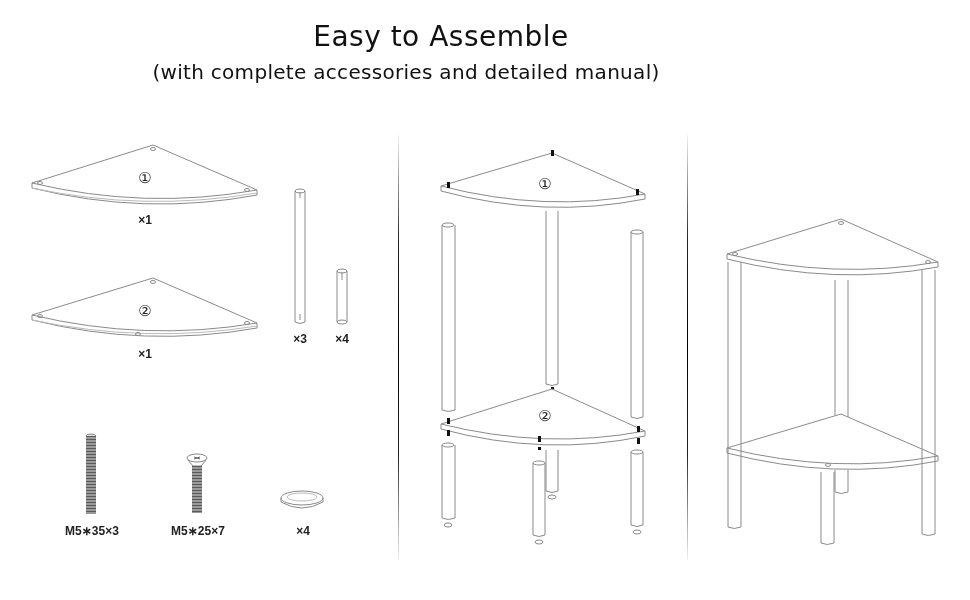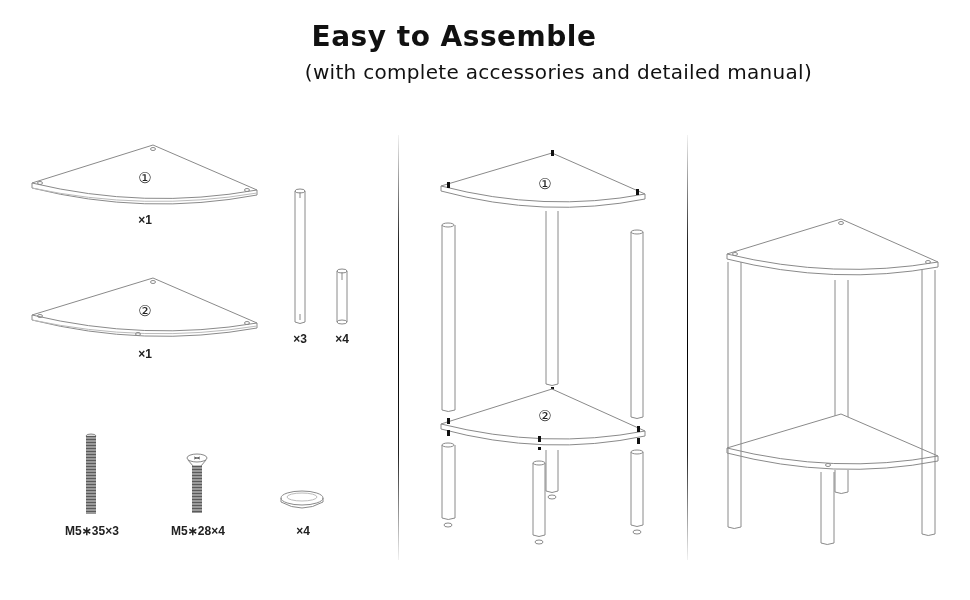--- a/index.html
+++ b/index.html
@@ -1,20 +1,20 @@
 <!DOCTYPE html>
 <html><head>
 <meta charset="utf-8">
 <style>
   html, body { margin: 0; padding: 0; background: #ffffff; }
   body { width: 970px; height: 600px; position: relative; overflow: hidden;
          font-family: "DejaVu Sans", sans-serif; color: #111; }
   .title { position: absolute; left: 0; width: 882px; top: 20px; text-align: center;
-           font-size: 28px; font-weight: bold; letter-spacing: 0.5px; color: #111; margin-left: 13px; }
-  .subtitle { position: absolute; left: 0; width: 812px; top: 60px; text-align: right;
+           font-size: 28px; font-weight: normal; letter-spacing: 0.5px; color: #111; }
+  .subtitle { position: absolute; left: 0; width: 812px; top: 60px; text-align: center;
               font-size: 20px; color: #111; letter-spacing: 0.3px; }
   .label { position: absolute; font-family: "Liberation Sans", sans-serif; font-size: 12px;
            color: #222; white-space: nowrap; transform: translateX(-50%); }
   .label.bold { font-weight: bold; }
   svg.art { position: absolute; left: 0; top: 0; }
   .divider { position: absolute; width: 1px; top: 135px; height: 425px;
              background: linear-gradient(to bottom, rgba(0,0,0,0.05), #222 25%, #000 50%, #222 75%, rgba(0,0,0,0.05)); }
 </style>
 </head>
 <body>
@@ -189,17 +189,17 @@
   </g>
 </svg>
 
 <div class="label" style="left:145px; top:169px; font-size:15px;">①</div>
 <div class="label bold" style="left:145px; top:213px;">×1</div>
 <div class="label" style="left:145px; top:302px; font-size:15px;">②</div>
 <div class="label bold" style="left:145px; top:347px;">×1</div>
 <div class="label bold" style="left:300px; top:332px;">×3</div>
 <div class="label bold" style="left:342px; top:332px;">×4</div>
 <div class="label bold" style="left:92px; top:524px;text-align:center;">M5∗35×3</div>
-<div class="label bold" style="left:198px; top:524px;">M5∗28×4</div>
+<div class="label bold" style="left:198px; top:524px;">M5∗25×7</div>
 <div class="label bold" style="left:303px; top:524px;">×4</div>
 
 <div class="label" style="left:545px; top:175px; font-size:15px;">①</div>
 <div class="label" style="left:545px; top:407px; font-size:15px;">②</div>
 
 </body></html>

